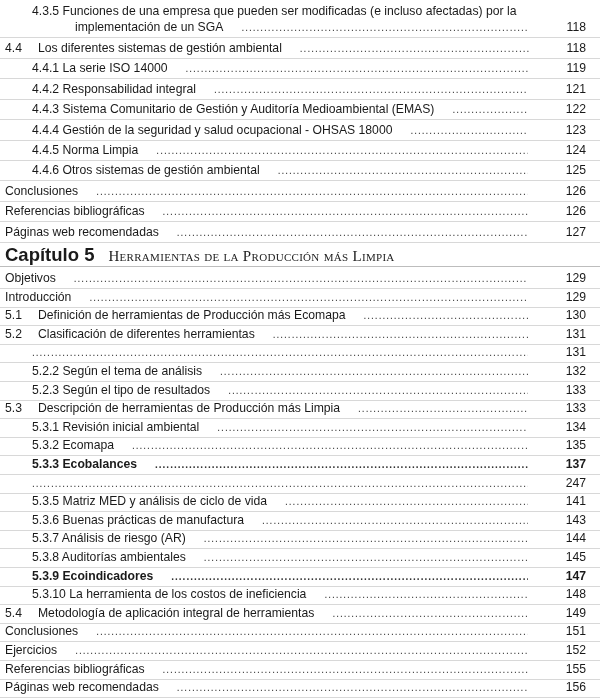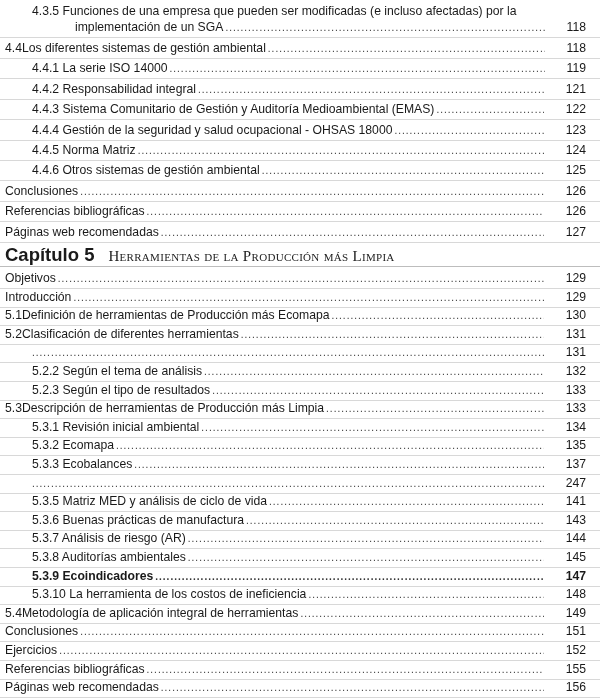--- a/index.html
+++ b/index.html
@@ -9,21 +9,21 @@
     }
     .toc { position: absolute; left: 0; top: 0; width: 600px; }
     .row {
       position: absolute; left: 0; width: 600px; height: 21px;
       font-size: 12.2px; line-height: 21px; white-space: nowrap;
     }
     .row .line {
       position: absolute; left: 0; right: 0; bottom: 0; height: 1px;
       background: #d8d8d8;
     }
-    .entry { position: absolute; display: flex; align-items: baseline; right: 14px; }
+    .entry { position: absolute; display: flex; align-items: baseline; right: 14px; gap: 16px; }
     .num { display: inline-block; }
     .title { flex: 0 0 auto; padding-right: 2px; }
     .leader {
       flex: 1 1 auto; overflow: hidden; color: #333;
       letter-spacing: 1px; font-size: 10px;
     }
     .leader::before {
       content: "................................................................................................................................................................................................................................................";
     }
     .page { flex: 0 0 auto; padding-left: 1px; margin-left: 21px; }
@@ -103,21 +103,21 @@
       <div class="row" style="top: 119.6px;">
         <div class="entry l2" style="top: 0px;">
           <span class="title">4.4.4 Gestión de la seguridad y salud ocupacional - OHSAS 18000</span>
           <span class="leader"></span>
           <span class="page">123</span>
         </div>
         <div class="line"></div>
       </div>
       <div class="row" style="top: 140px;">
         <div class="entry l2" style="top: 0px;">
-          <span class="title">4.4.5 Norma Matriz</span>
+          <span class="title">4.4.5 Norma Limpia</span>
           <span class="leader"></span>
           <span class="page">124</span>
         </div>
         <div class="line"></div>
       </div>
       <div class="row" style="top: 160.4px;">
         <div class="entry l2" style="top: 0px;">
           <span class="title">4.4.6 Otros sistemas de gestión ambiental</span>
           <span class="leader"></span>
           <span class="page">125</span>
@@ -233,21 +233,21 @@
       </div>
       <div class="row" style="top: 435.4px;">
         <div class="entry l2" style="top: 0px;">
           <span class="title">5.3.2 Ecomapa</span>
           <span class="leader"></span>
           <span class="page">135</span>
         </div>
         <div class="line"></div>
       </div>
       <div class="row" style="top: 454px;">
-        <div class="entry l2" style="top: 0px;">
+        <div class="entry l2" style="top: 0px; font-weight: bold;">
           <span class="title">5.3.3 Ecobalances</span>
           <span class="leader"></span>
           <span class="page">137</span>
         </div>
         <div class="line"></div>
       </div>
       <div class="row" style="top: 472.6px;">
         <div class="entry l2" style="top: 0px;">
           <span class="leader"></span>
           <span class="page">247</span>

